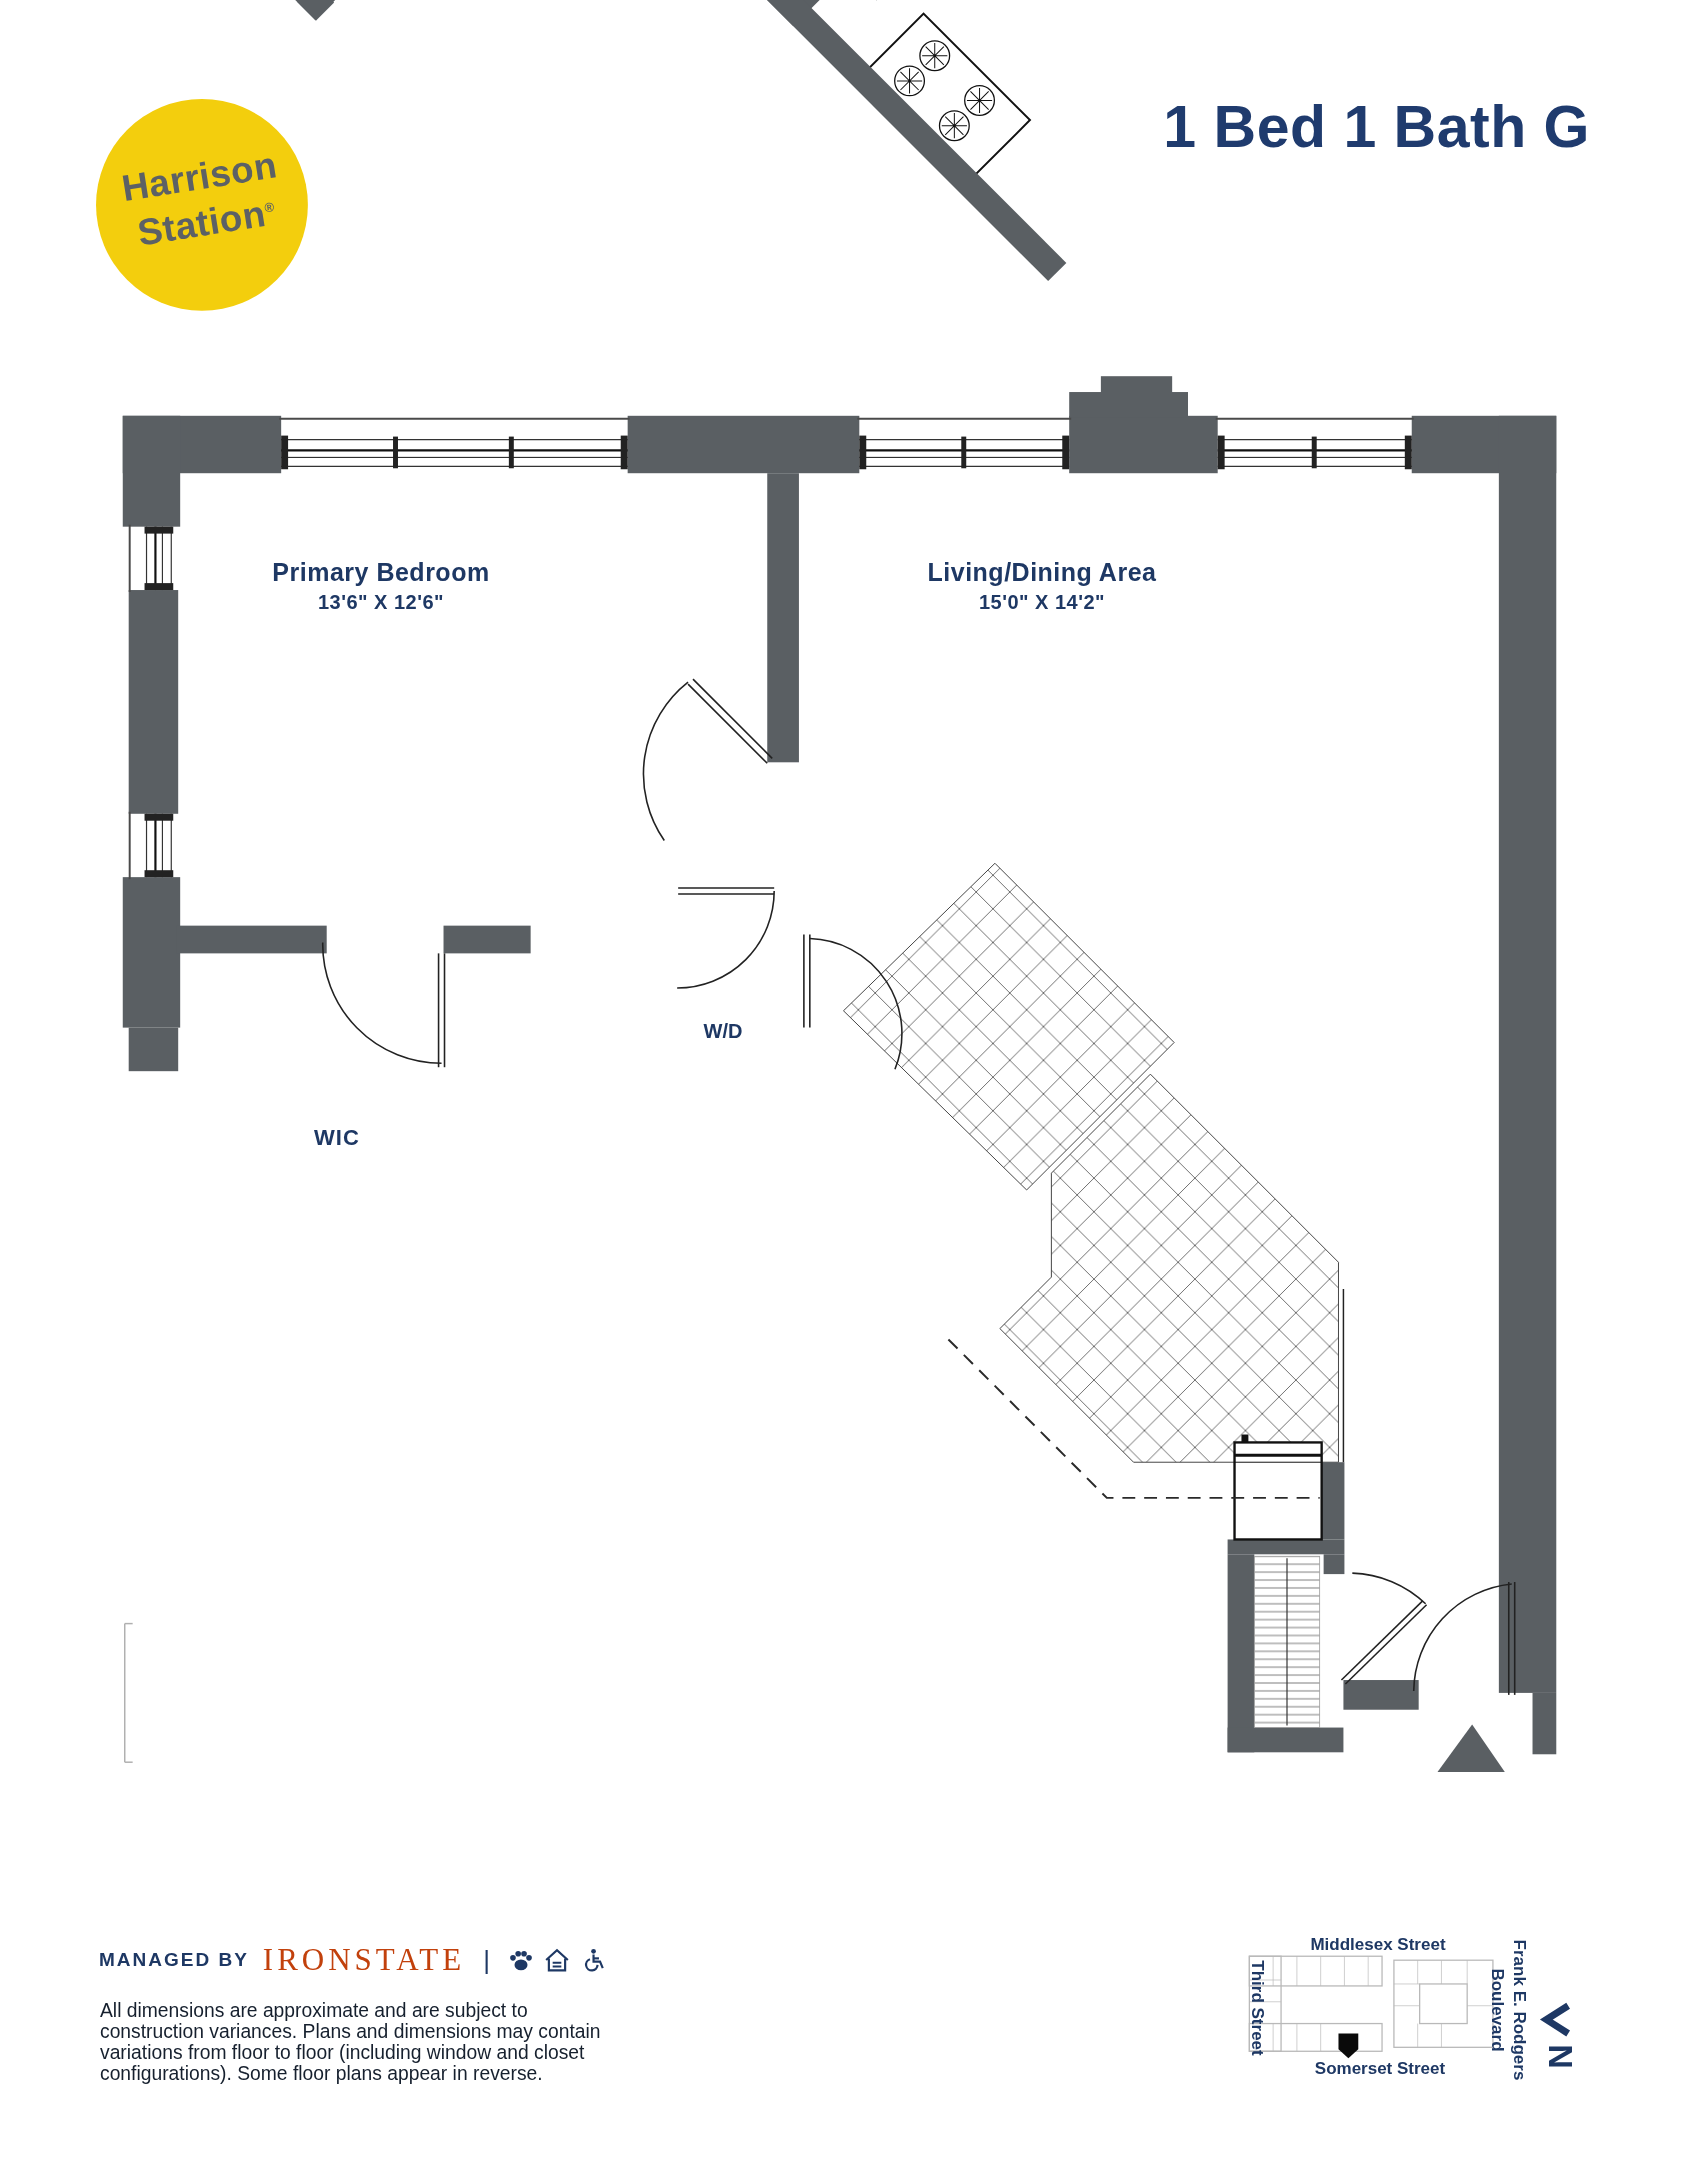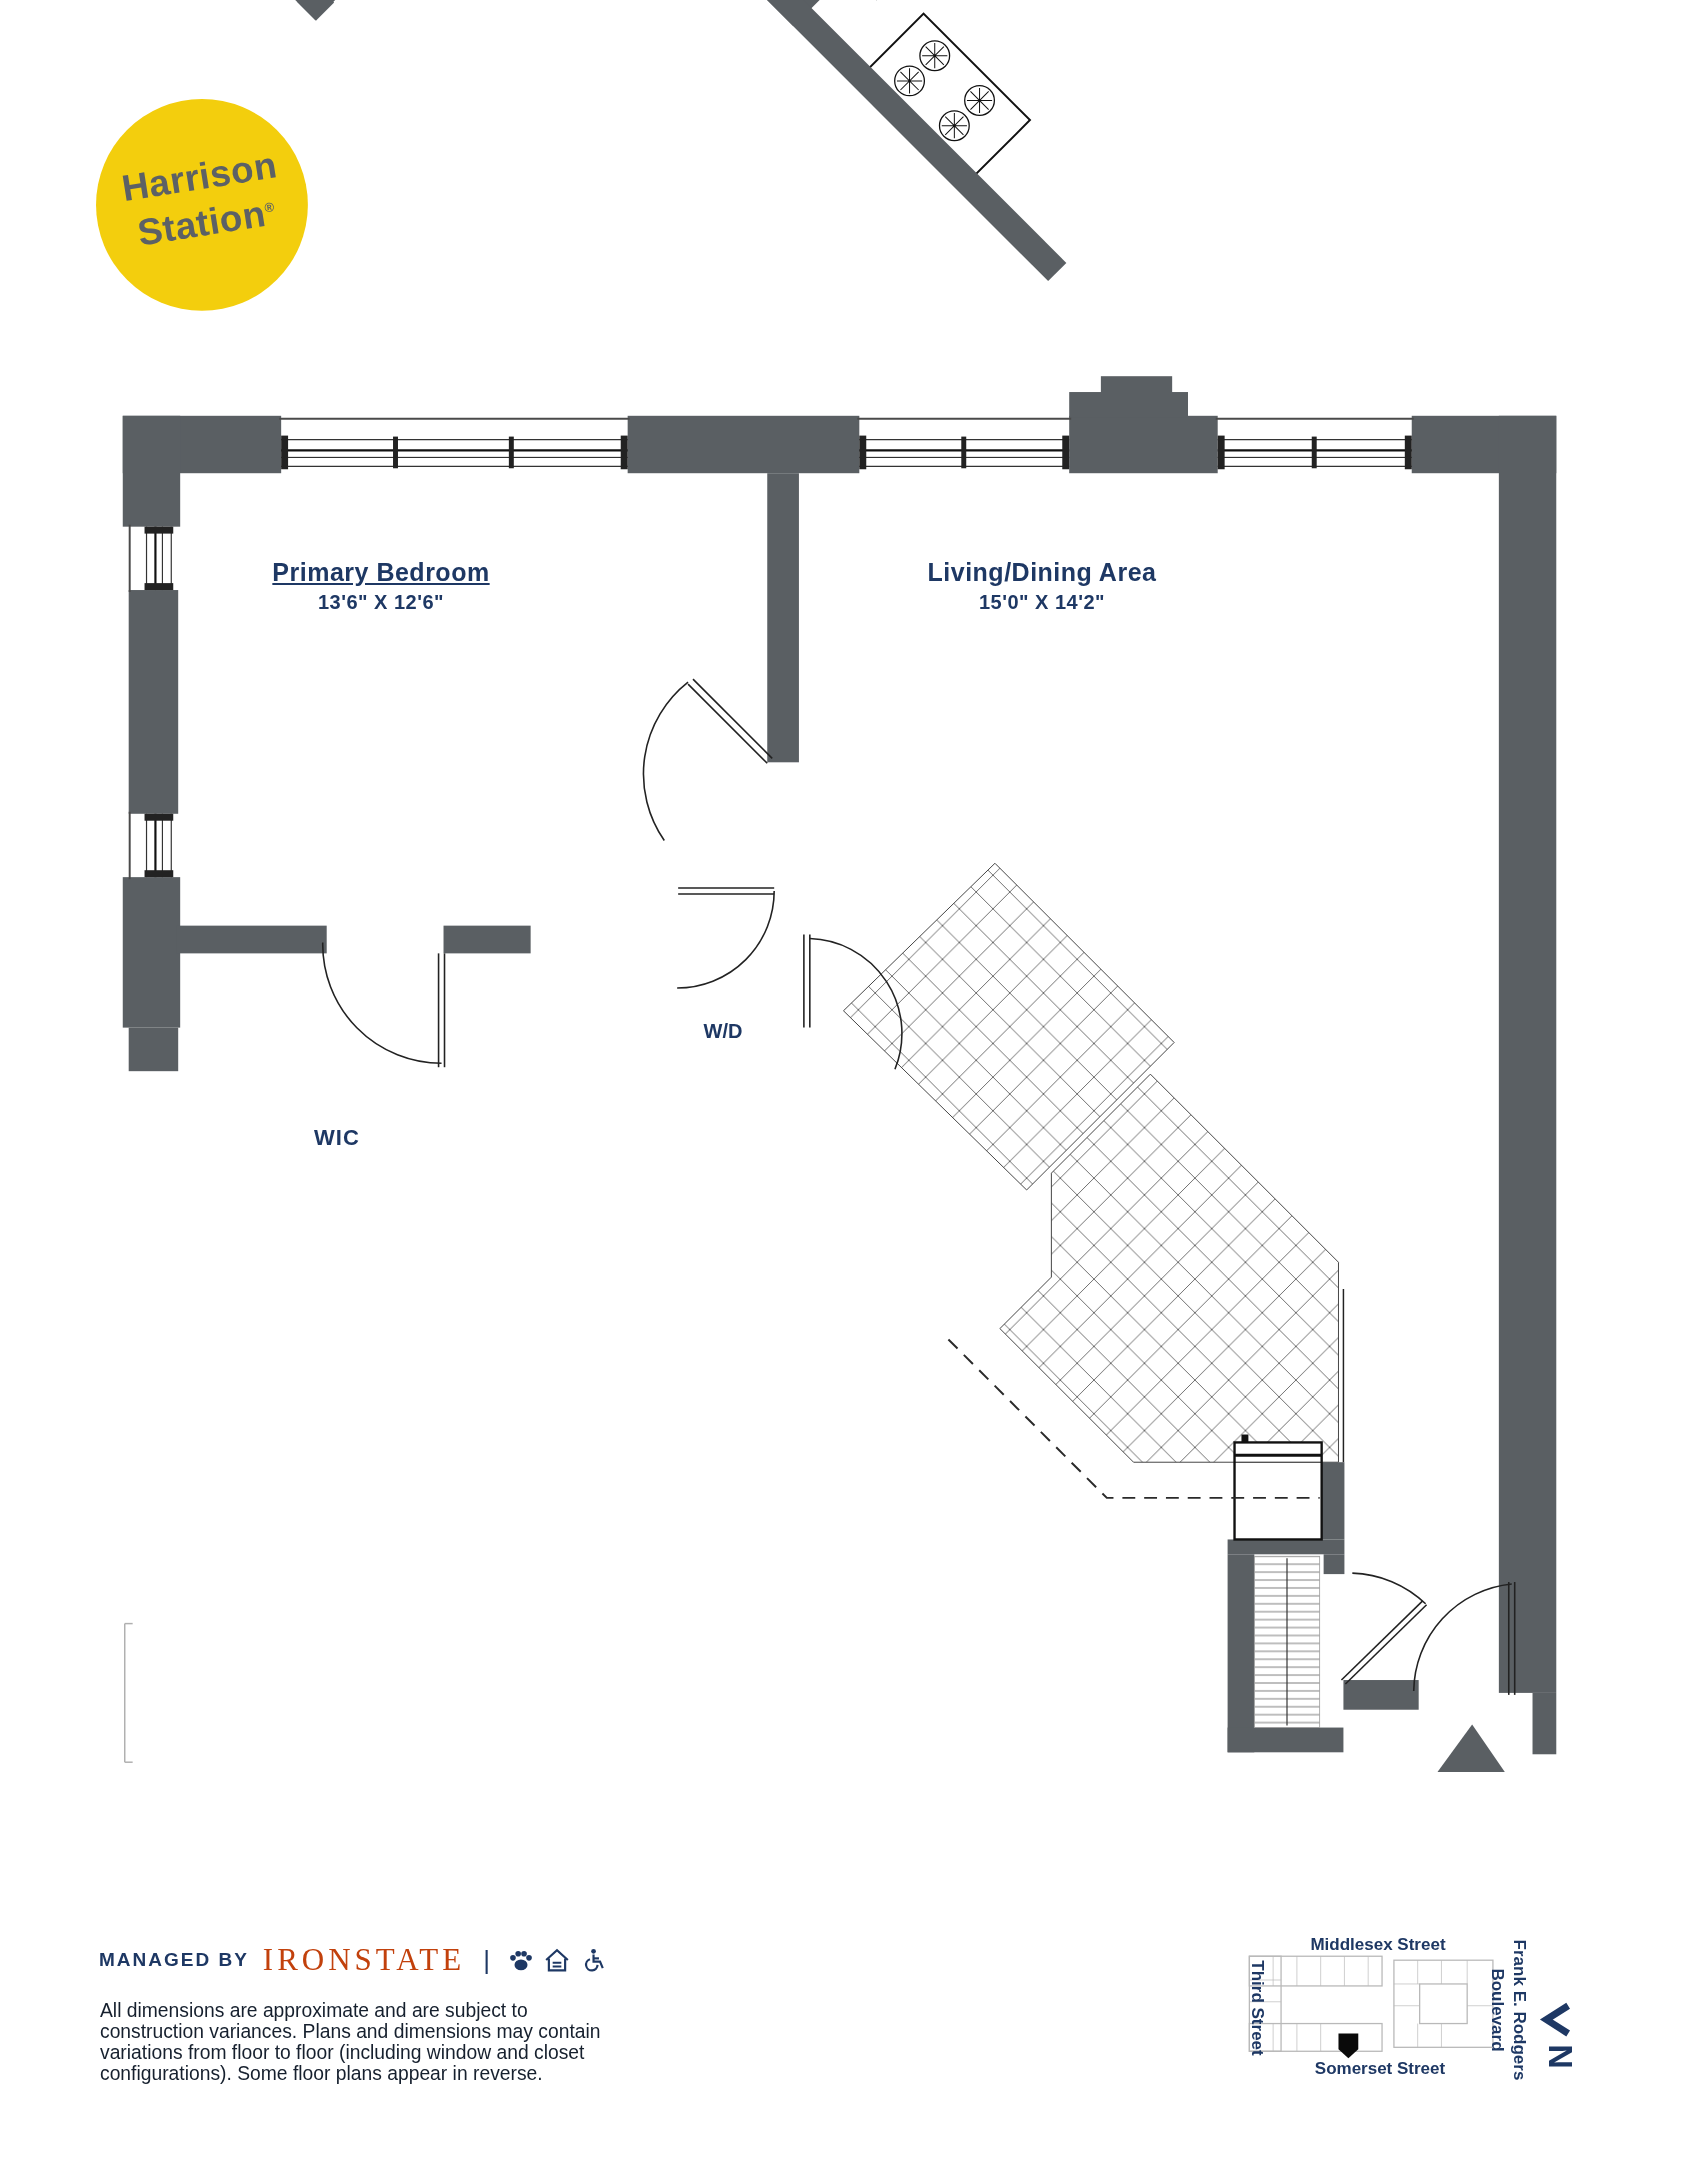--- a/index.html
+++ b/index.html
@@ -309,22 +309,23 @@
     <path d="M1352,2054 h20 v16 l-10,9 l-10,-9 z" fill="#0a0a0a"></path>
     <polyline points="1584,2026 1562,2040 1584,2054" fill="none" stroke="#1E3864" stroke-width="7"></polyline>
   </g>
 </svg>
 
 <div class="abs logo-text" style="left:104px;top:156px;width:198px;">
   <span>Harrison</span><br>
   <span>Station</span><sup class="reg">®</sup>
 </div>
 
-
-<div class="abs lbl room-name" style="left:183px;top:558px;width:396px;text-decoration:underline;">Primary Bedroom</div>
+<div class="abs hdr-title" style="left:996px;top:93px;width:594px;">1 Bed 1 Bath G</div>
+
+<div class="abs lbl room-name" style="left:183px;top:558px;width:396px;">Primary Bedroom</div>
 <div class="abs lbl room-dims" style="left:183px;top:591px;width:396px;">13'6" X 12'6"</div>
 <div class="abs lbl room-name" style="left:844px;top:558px;width:396px;text-align:center;">Living/Dining Area</div>
 <div class="abs lbl room-dims" style="left:844px;top:591px;width:396px;">15'0" X 14'2"</div>
 <div class="abs lbl" style="left:295px;top:1125px;width:84px;font-size:22px;font-weight:bold;letter-spacing:1px;">WIC</div>
 <div class="abs lbl" style="left:681px;top:1020px;width:84px;font-size:20px;font-weight:bold;">W/D</div>
 
 <div class="abs managed-row" style="left:99px;top:1942px;">
   <span class="managed-by">MANAGED BY</span>
   <span class="ironstate">IRONSTATE</span>
   <span class="divider">|</span>

